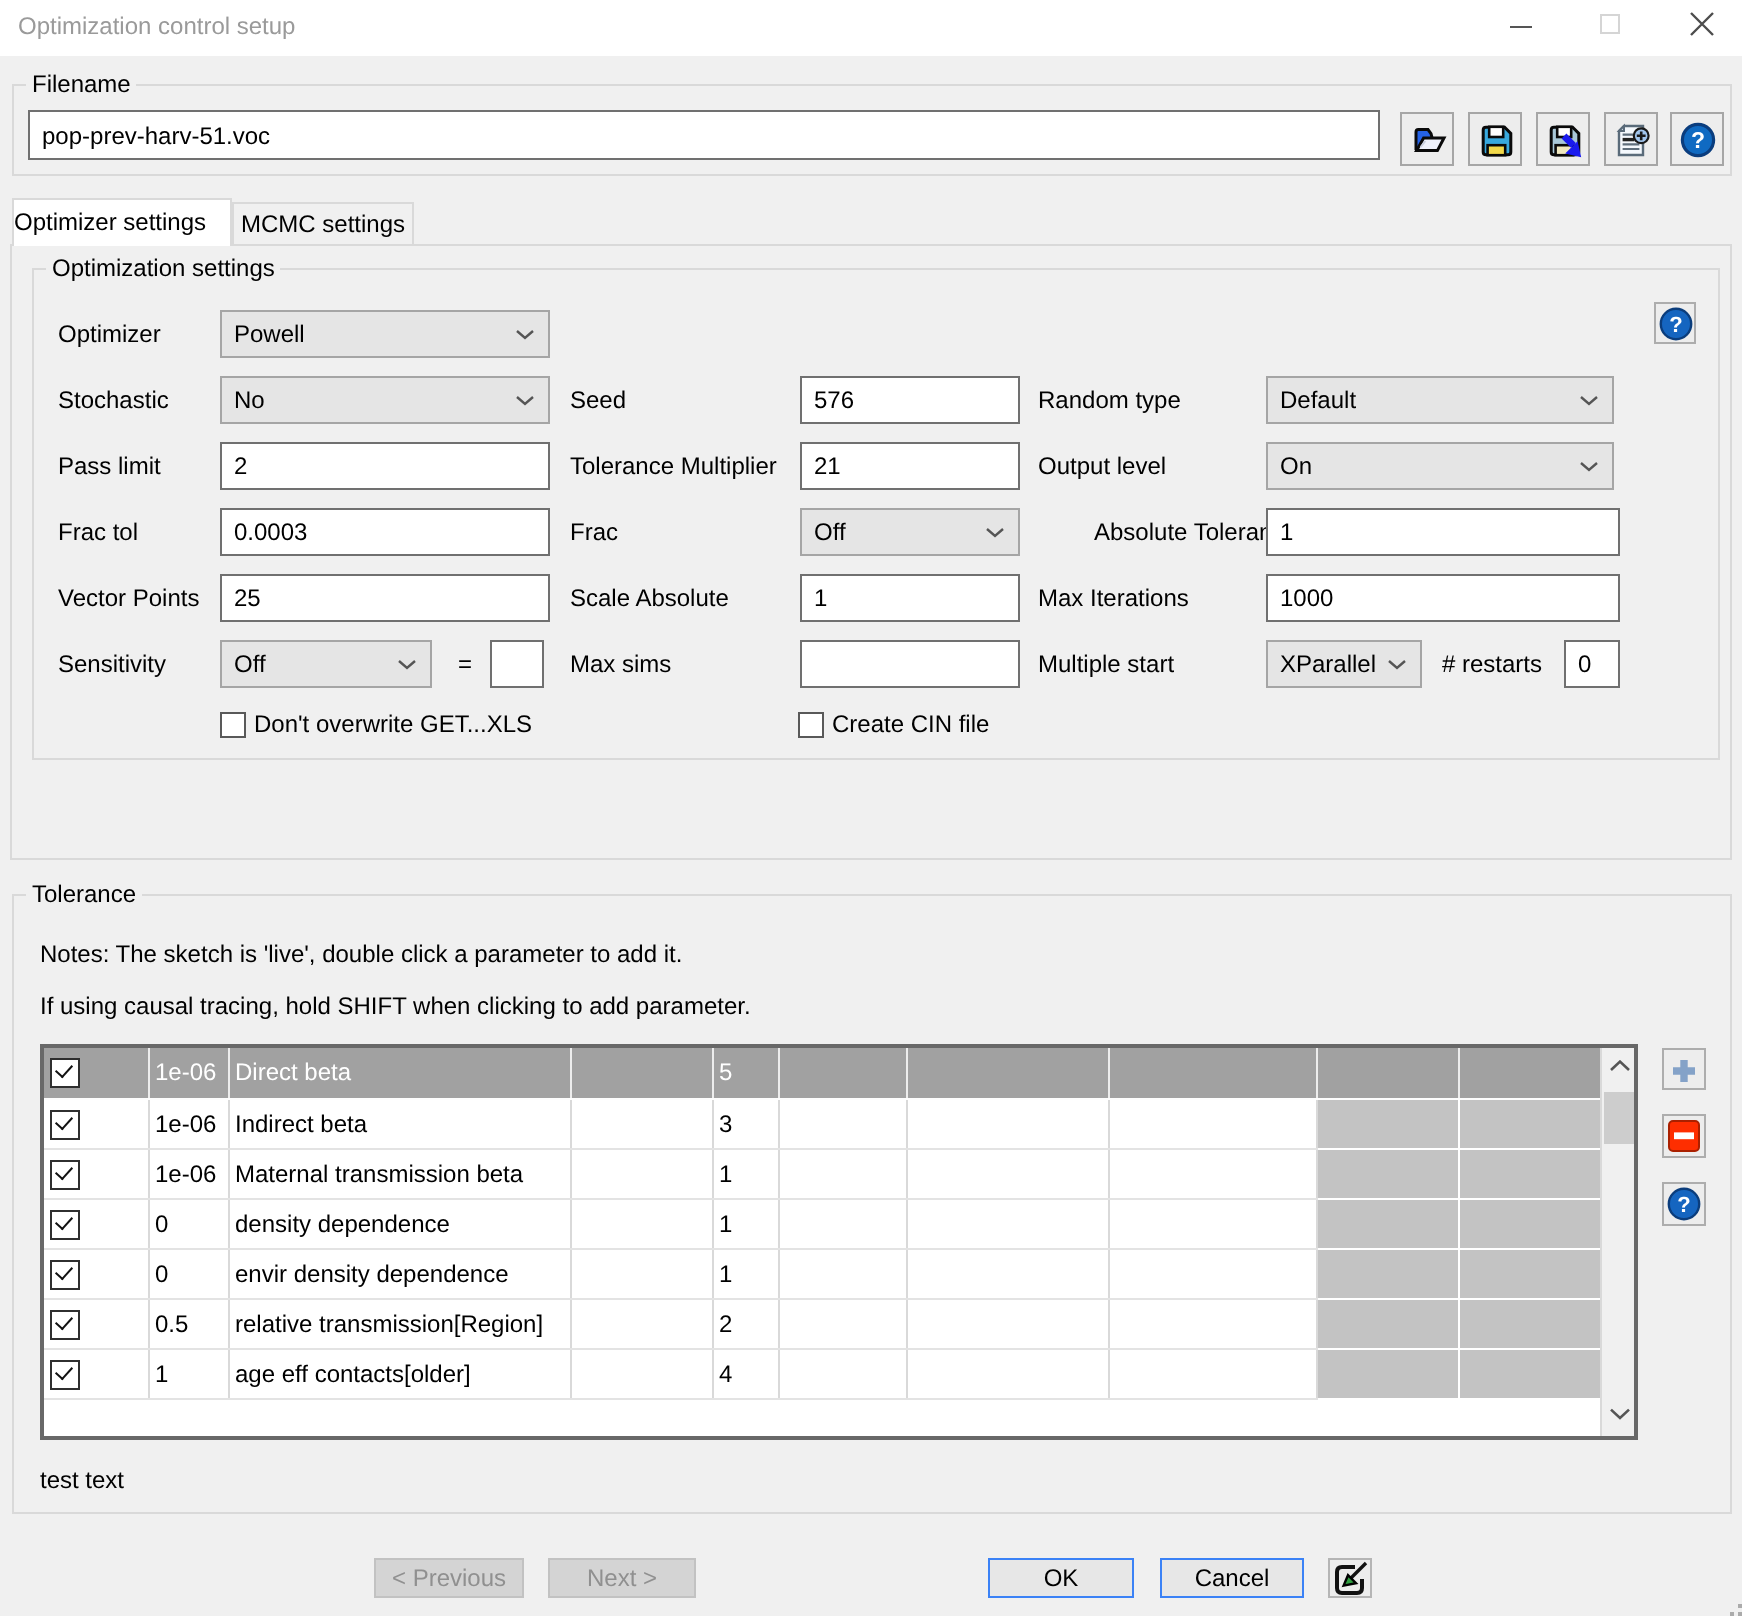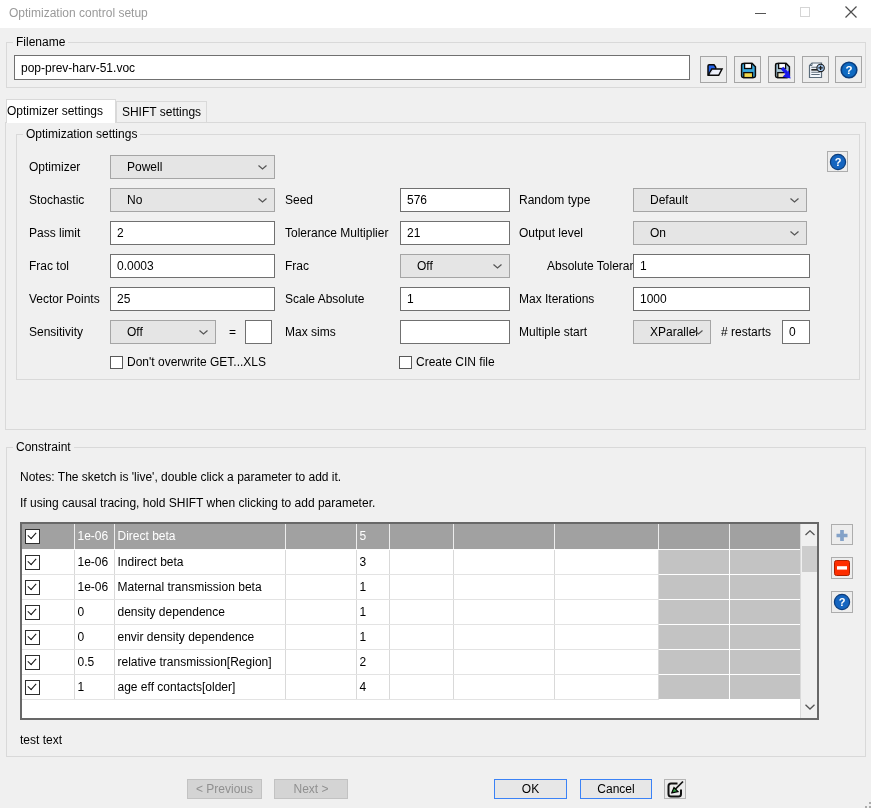--- a/index.html
+++ b/index.html
@@ -2,21 +2,21 @@
 <html><head><meta charset="utf-8">
 <style>
 *{margin:0;padding:0;box-sizing:border-box}
 html,body{width:871px;height:808px}
 body{font-family:"Liberation Sans",sans-serif;font-size:12px;color:#000;background:#fff}
 #win{position:absolute;left:0;top:0;width:871px;height:808px;background:#f0f0f0;overflow:hidden}
 #titlebar{position:absolute;left:0;top:0;width:871px;height:28px;background:#fff}
 #title{position:absolute;left:9px;top:0;line-height:27px;font-size:12px;color:#9a9a9a}
 .lbl{position:absolute;white-space:nowrap;font-size:12px}
 .inp{position:absolute;background:#fff;border:1px solid #707070;font-size:12px;padding-left:6px;display:flex;align-items:center;white-space:nowrap;overflow:hidden}
-.cmb{position:absolute;background:#e5e5e5;border:1px solid #a5a5a5;font-size:12px;padding-left:16px;display:flex;align-items:center;white-space:nowrap}
+.cmb{position:absolute;background:#e5e5e5;border:1px solid #a5a5a5;font-size:12px;padding-left:6px;display:flex;align-items:center;white-space:nowrap}
 .chv{position:absolute;right:7px;top:50%;margin-top:-2.5px}
 .gb{position:absolute;border:1px solid #d9d9d9}
 .gb>span{position:absolute;left:6px;top:-8px;background:#f0f0f0;padding:0 3px;font-size:12px;white-space:nowrap}
 .tbtn{position:absolute;width:27px;height:27px;background:#ededed;border:1px solid #a6a6a6;display:flex;align-items:center;justify-content:center}
 .sbtn{position:absolute;left:831px;width:22px;height:22px;background:#ededed;border:1px solid #adadad;display:flex;align-items:center;justify-content:center}
 .cb{position:absolute;width:13px;height:13px;background:#fff;border:1px solid #595959}
 .bbtn{position:absolute;top:779px;height:20px;font-size:12px;display:flex;align-items:center;justify-content:center}
 .en{background:#e7e7e7;border:1px solid #3b82f6;color:#000}
 .dis{background:#d4d4d4;border:1px solid #c2c2c2;color:#909090}
 table{border-collapse:collapse;table-layout:fixed}
@@ -80,21 +80,21 @@
       </div>
 <div class="tbtn" style="left:835px;top:56px">
         <svg width="20" height="20" viewBox="0 0 20 20">
 <circle cx="10" cy="10" r="7.8" fill="#0f6ac2" stroke="#0a3d7e" stroke-width="1.6"></circle>
 <text x="10" y="14" font-size="11.5" font-weight="bold" fill="#fff" text-anchor="middle" font-family="Liberation Sans">?</text>
         </svg>
       </div>
 </div>
 
 <div class="gb" style="left:5px;top:122px;width:861px;height:308px;background:#f0f0f0"></div>
-<div style="position:absolute;left:116px;top:101px;width:91px;height:21px;border:1px solid #d9d9d9;border-bottom:none;background:#f0f0f0;text-align:center;line-height:20px;font-size:12px">SHIFT settings</div>
+<div style="position:absolute;left:116px;top:101px;width:91px;height:21px;border:1px solid #d9d9d9;border-bottom:none;background:#f0f0f0;text-align:center;line-height:20px;font-size:12px">MCMC settings</div>
 <div style="position:absolute;left:6px;top:99px;width:110px;height:24px;border:1px solid #d9d9d9;border-bottom:none;background:#fff;line-height:23px;font-size:12px;z-index:2">Optimizer settings</div>
 
 <div class="gb" style="left:16px;top:134px;width:844px;height:246px">
       <span>Optimization settings</span>
     </div>
 <div id="form">
 <div class="lbl" style="left:29px;top:155px;line-height:24px">Optimizer</div>
 <div class="cmb" style="left:110px;top:155px;width:165px;height:24px">Powell<svg class="chv" width="9" height="5">
           <path d="M0.5 0.5 L4.5 4 L8.5 0.5" stroke="#555" stroke-width="1.2" fill="none"></path>
         </svg></div>
@@ -150,21 +150,21 @@
 <div class="lbl" style="left:416px;top:356px;line-height:13px">Create CIN file</div>
 <div class="sbtn" style="left:827px;top:151px;width:21px;height:21px">
         <svg width="18" height="18">
           <circle cx="9" cy="9" r="7.6" fill="#1565c0" stroke="#0b3d7c" stroke-width="1.2"></circle>
           <text x="9" y="13" font-size="11" font-weight="bold" fill="#fff" text-anchor="middle" font-family="Liberation Sans">?</text>
         </svg>
       </div>
 </div>
 
 <div class="gb" style="left:6px;top:447px;width:860px;height:310px">
-      <span>Constraint</span>
+      <span>Tolerance</span>
     </div>
 <div class="lbl" style="left:20px;top:470px">Notes: The sketch is 'live', double click a parameter to add it.</div>
 <div class="lbl" style="left:20px;top:496px">If using causal tracing, hold SHIFT when clicking to add parameter.</div>
 <div id="tablewrap" style="position:absolute;left:20px;top:522px;width:799px;height:198px;border:2px solid #686868;background:#fff;overflow:hidden">
 <table style="position:absolute;left:0;top:0;width:778px">
 <colgroup>
           <col style="width:52px">
           <col style="width:40px">
           <col style="width:171px">
           <col style="width:71px">

